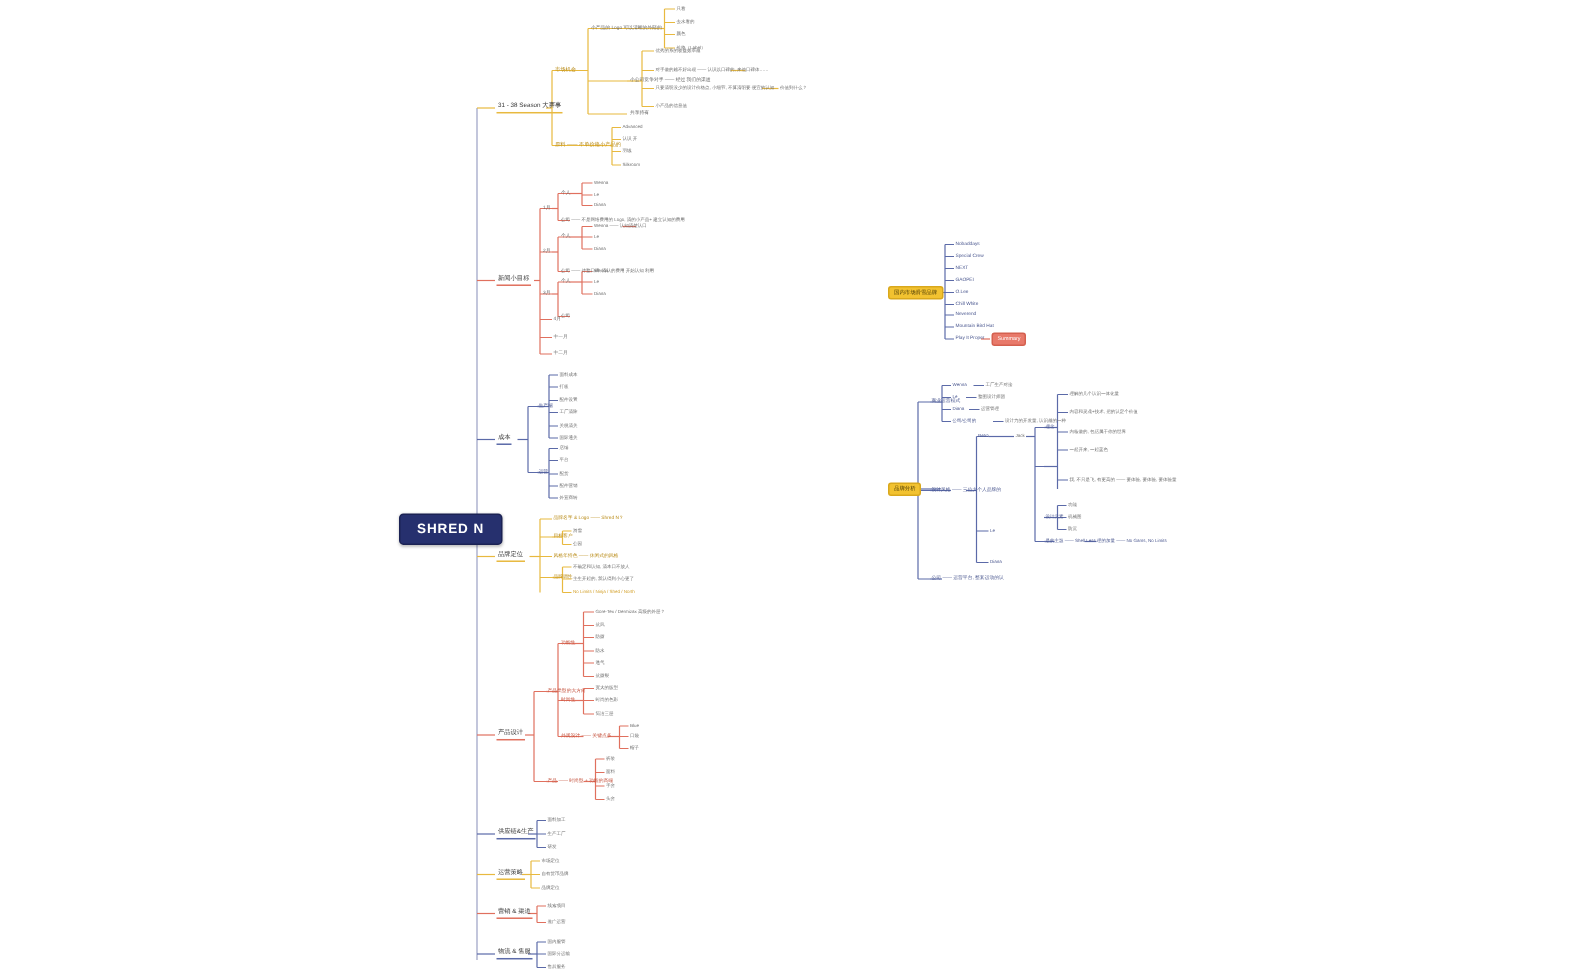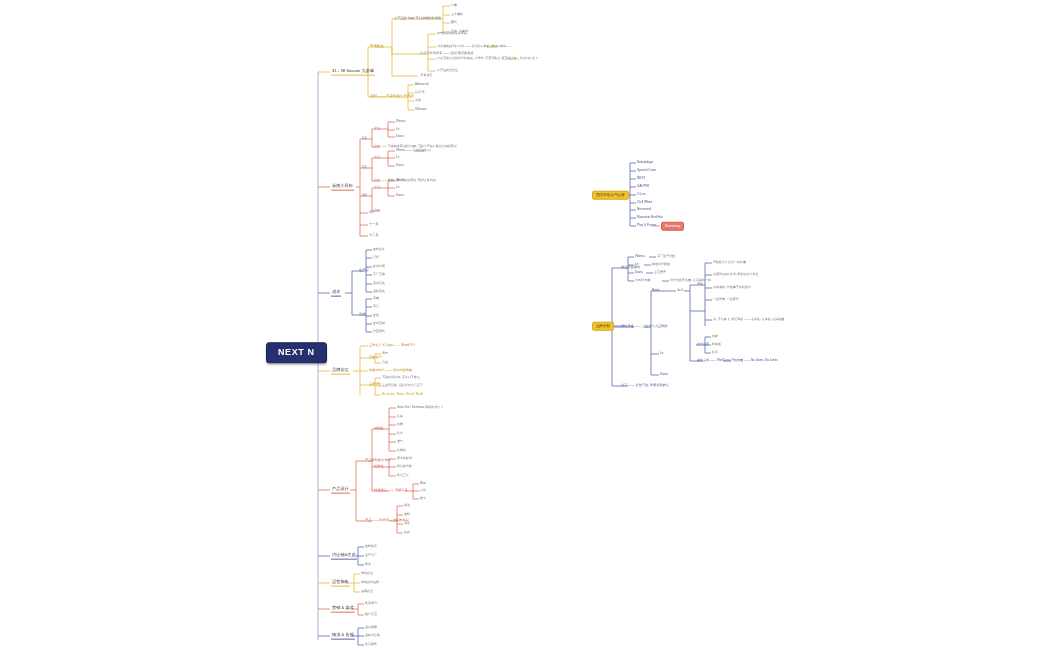--- a/index.html
+++ b/index.html
@@ -214,21 +214,21 @@
       <path d="M696 345 L705 345" stroke="#5b6aa8"></path>
       <path d="M705 337 L711 337 M705 345 L711 345 M705 353 L711 353" stroke="#5b6aa8"></path>
 
       <path d="M696 361 L703 361" stroke="#5b6aa8"></path>
       <path d="M723 361 L731 361" stroke="#5b6aa8"></path>
 
       <path d="M620 386 L628 386" stroke="#5b6aa8"></path>
     </g>
   </svg>
 
-  <div class="node root" style="left:266px;top:353px;">NEXT N</div>
+  <div class="node root" style="left:266px;top:353px;">SHRED N</div>
 
   <div class="node l1 c-yellow" style="left:331px;top:72px;">31 - 38 Season 大赛事</div>
 
   <div class="node l2 c-yellow-t" style="left:370px;top:47px;">市场机会</div>
   <div class="node l3" style="left:394px;top:19px;">小产品的 Logo  可以清晰的外部的</div>
   <div class="node l4" style="left:451px;top:6px;">只看</div>
   <div class="node l4" style="left:451px;top:15px;">去水看的</div>
   <div class="node l4" style="left:451px;top:23px;">颜色</div>
   <div class="node l4" style="left:451px;top:32px;">价格（Label）</div>
 

